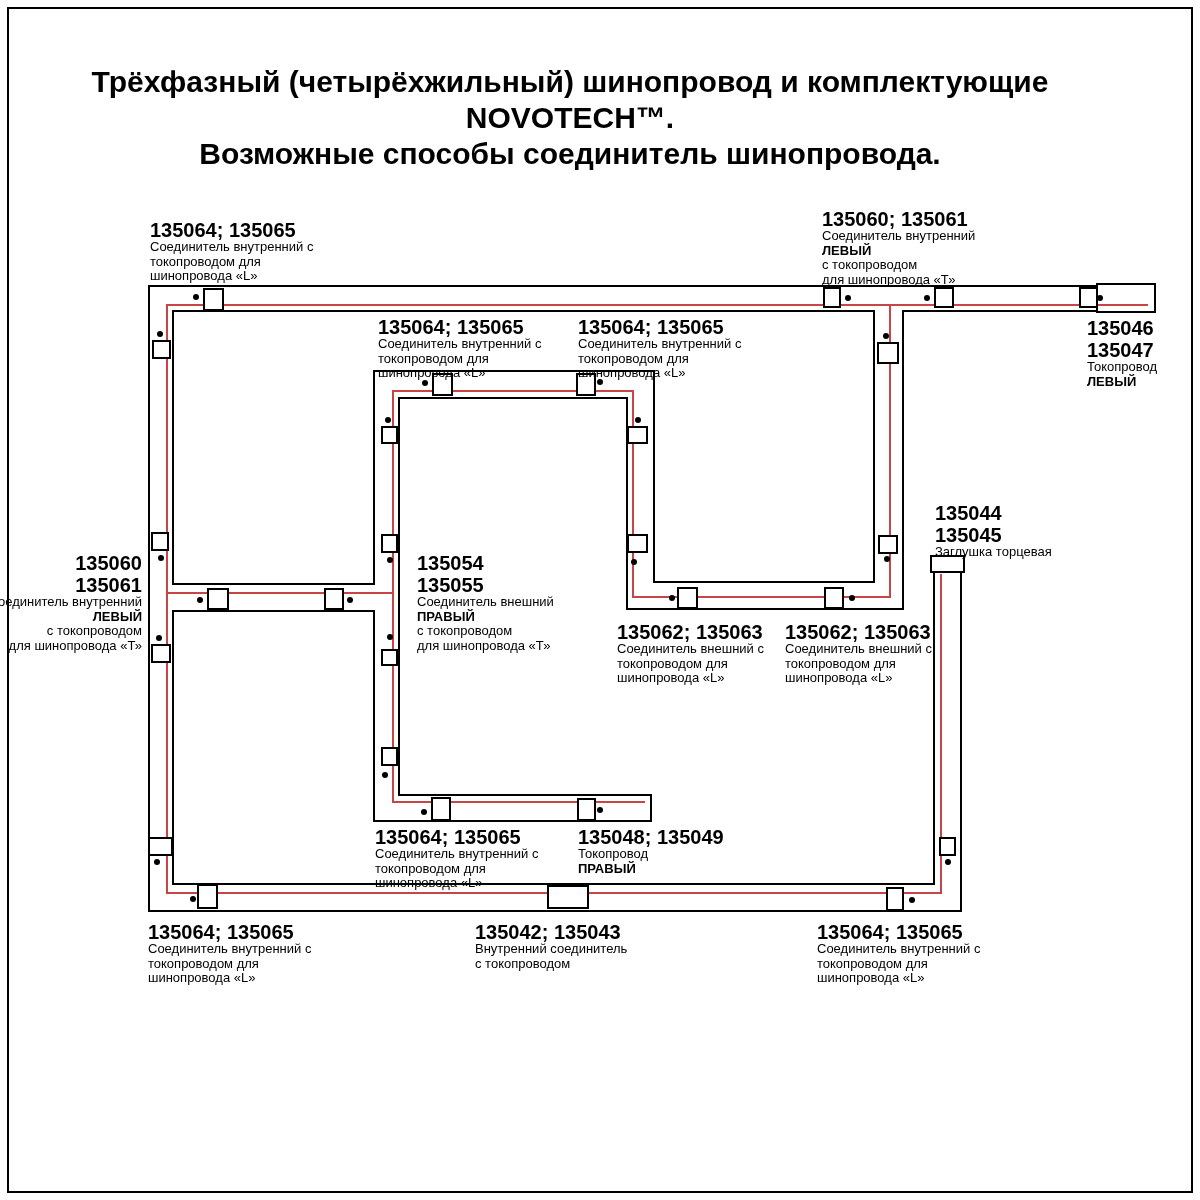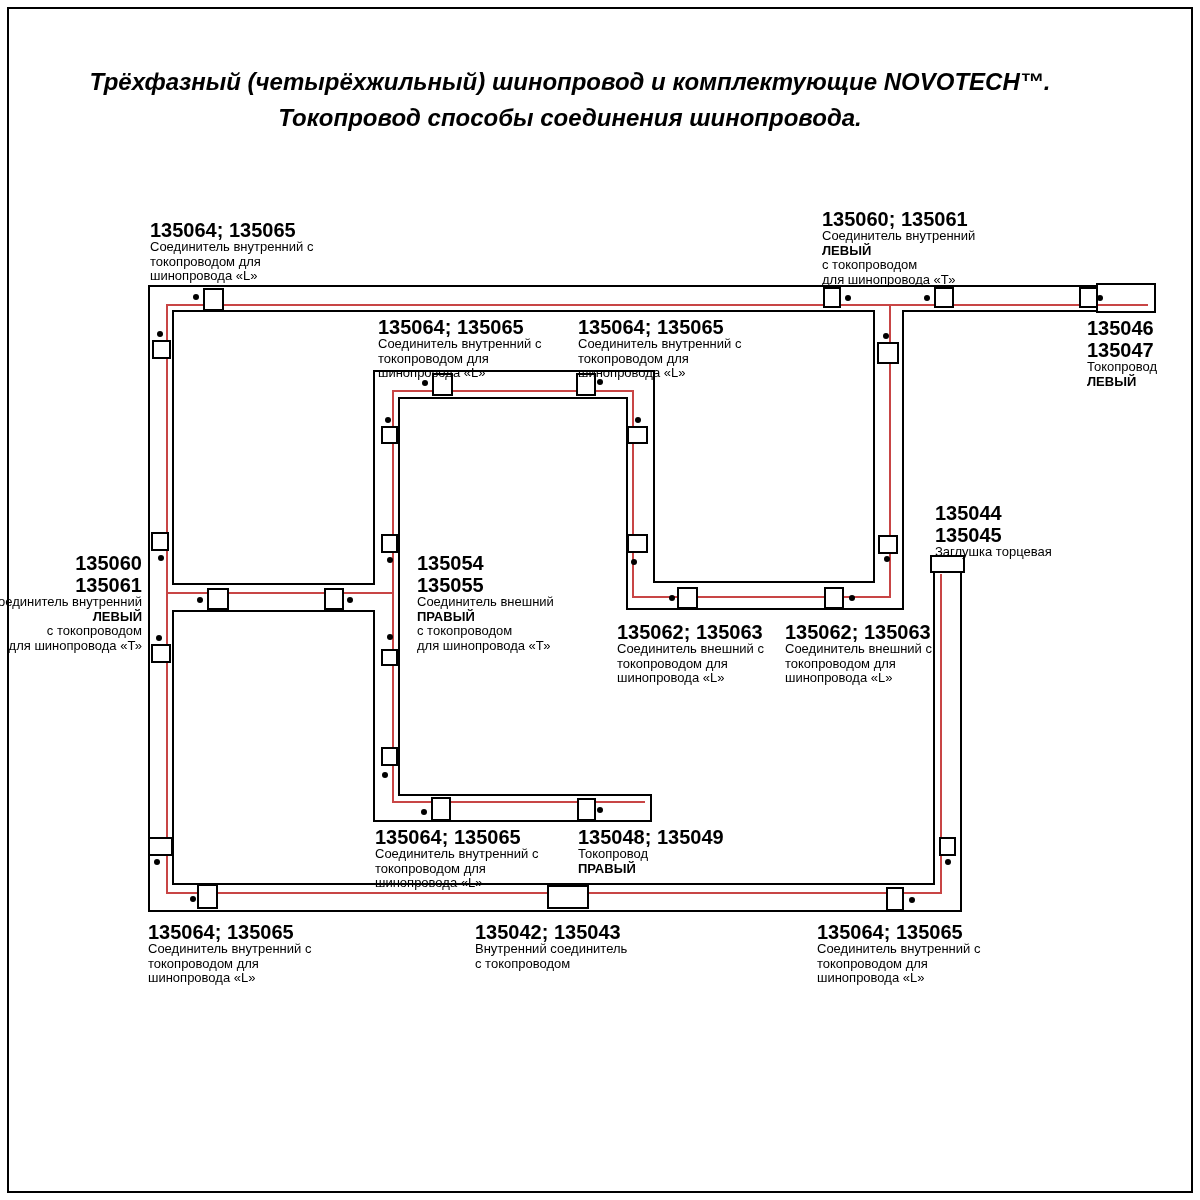--- a/index.html
+++ b/index.html
@@ -1,19 +1,19 @@
 <!DOCTYPE html>
 <html><head>
 <meta charset="utf-8">
 <style>
   html,body{margin:0;padding:0;background:#ffffff;}
   body{width:1200px;height:1200px;position:relative;font-family:"Liberation Sans",sans-serif;}
   .stage{position:absolute;left:0;top:0;width:1200px;height:1200px;}
   .title{position:absolute;left:0;top:64px;width:1140px;text-align:center;
-         font-weight:bold;font-size:24px;line-height:36px;color:#000;font-style:italic;}
+         font-weight:bold;font-size:30px;line-height:36px;color:#000;}
   svg{position:absolute;left:0;top:0;}
   text{font-family:"Liberation Sans",sans-serif;}
 </style>
 </head>
 <body>
 
 <div class="stage">
   <svg id="diagram-svg" width="1200" height="1200" viewBox="0 0 1200 1200">
       <rect x="8" y="8" width="1184" height="1184" fill="none" stroke="#000000" stroke-width="2" shape-rendering="crispEdges"></rect>
       <g>
@@ -123,15 +123,15 @@
         <text text-anchor="start" fill="#000000"><tspan x="785" y="639" font-size="20" font-weight="bold">135062; 135063</tspan><tspan x="785" y="653" font-size="13" font-weight="normal">Соединитель внешний с</tspan><tspan x="785" y="667.5" font-size="13" font-weight="normal">токопроводом для</tspan><tspan x="785" y="682" font-size="13" font-weight="normal">шинопровода «L»</tspan></text>
         <text text-anchor="start" fill="#000000"><tspan x="375" y="844" font-size="20" font-weight="bold">135064; 135065</tspan><tspan x="375" y="858" font-size="13" font-weight="normal">Соединитель внутренний с</tspan><tspan x="375" y="872.5" font-size="13" font-weight="normal">токопроводом для</tspan><tspan x="375" y="887" font-size="13" font-weight="normal">шинопровода «L»</tspan></text>
         <text text-anchor="start" fill="#000000"><tspan x="578" y="844" font-size="20" font-weight="bold">135048; 135049</tspan><tspan x="578" y="858" font-size="13" font-weight="normal">Токопровод</tspan><tspan x="578" y="872.5" font-size="13" font-weight="bold">ПРАВЫЙ</tspan></text>
         <text text-anchor="start" fill="#000000"><tspan x="148" y="939" font-size="20" font-weight="bold">135064; 135065</tspan><tspan x="148" y="953" font-size="13" font-weight="normal">Соединитель внутренний с</tspan><tspan x="148" y="967.5" font-size="13" font-weight="normal">токопроводом для</tspan><tspan x="148" y="982" font-size="13" font-weight="normal">шинопровода «L»</tspan></text>
         <text text-anchor="start" fill="#000000"><tspan x="475" y="939" font-size="20" font-weight="bold">135042; 135043</tspan><tspan x="475" y="953" font-size="13" font-weight="normal">Внутренний соединитель</tspan><tspan x="475" y="967.5" font-size="13" font-weight="normal">с токопроводом</tspan></text>
         <text text-anchor="start" fill="#000000"><tspan x="817" y="939" font-size="20" font-weight="bold">135064; 135065</tspan><tspan x="817" y="953" font-size="13" font-weight="normal">Соединитель внутренний с</tspan><tspan x="817" y="967.5" font-size="13" font-weight="normal">токопроводом для</tspan><tspan x="817" y="982" font-size="13" font-weight="normal">шинопровода «L»</tspan></text>
       </g>
     </svg>
   <div class="title">
     <div>Трёхфазный (четырёхжильный) шинопровод и комплектующие NOVOTECH™.</div>
-    <div>Токопровод способы соединения шинопровода.</div>
+    <div>Возможные способы соединитель шинопровода.</div>
   </div>
 </div>
 
 </body></html>

